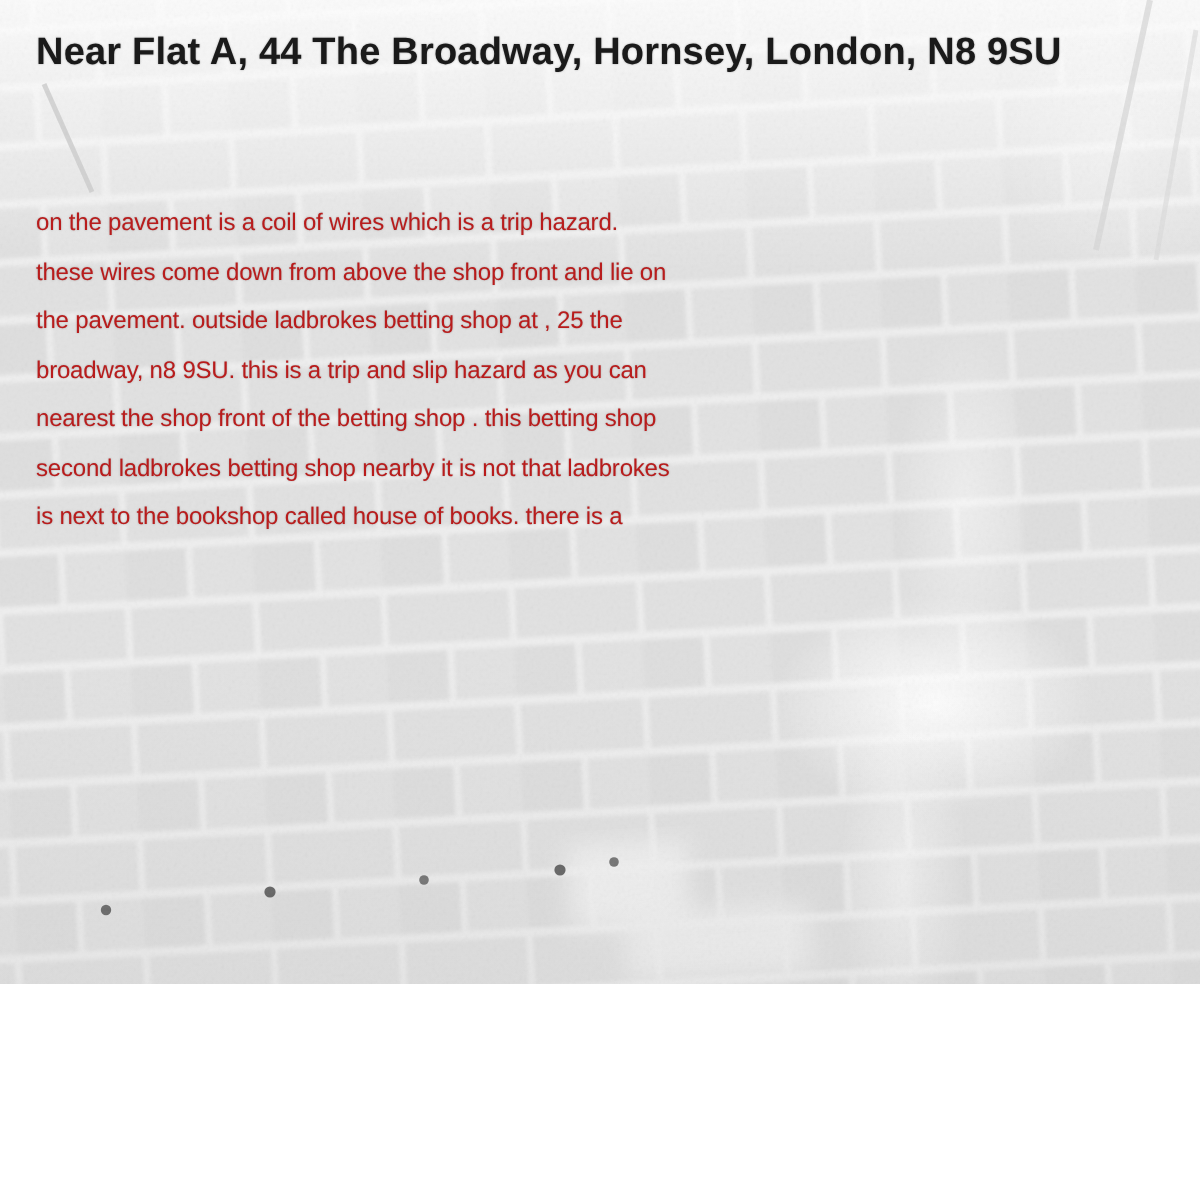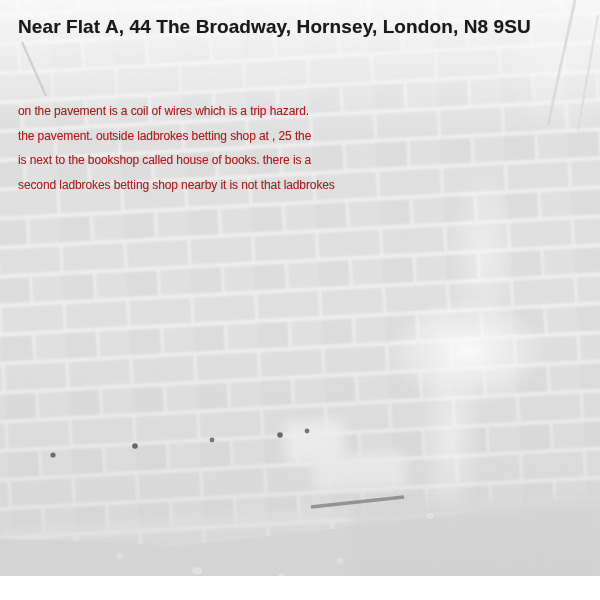--- a/index.html
+++ b/index.html
@@ -1,19 +1,19 @@
 <!DOCTYPE html>
 <html><head>
 <meta charset="utf-8">
 <style>
   html, body { margin: 0; padding: 0; }
   .stage {
     position: relative;
     width: 600px;
-    height: 576px;
+    height: 492px;
     overflow: hidden;
     background: #e3e3e3;
     font-family: "Liberation Sans", sans-serif;
   }
   .photo-bg {
     position: absolute;
     inset: 0;
     display: block;
   }
   .report-title {
@@ -125,18 +125,21 @@
     <ellipse cx="210" cy="584" rx="18" ry="8" fill="#cfcfcf" opacity="0.45"></ellipse>
 
     <rect width="600" height="600" fill="url(#bottomshade)"></rect>
     <rect width="600" height="600" filter="url(#grain)" opacity="0.07"></rect>
   </svg>
 
   <div class="report-title">Near Flat A, 44 The Broadway, Hornsey, London, N8 9SU</div>
 
   <div class="report-description">
     <div class="desc-line">on the pavement is a coil of wires which is a trip hazard.</div>
+    <div class="desc-line">these wires come down from above the shop front and lie on</div>
     <div class="desc-line">the pavement. outside ladbrokes betting shop at , 25 the</div>
+    <div class="desc-line">broadway, n8 9SU. this is a trip and slip hazard as you can</div>
+    <div class="desc-line">nearest the shop front of the betting shop . this betting shop</div>
+    <div class="desc-line">second ladbrokes betting shop nearby it is not that ladbrokes</div>
     <div class="desc-line">is next to the bookshop called house of books. there is a</div>
-    <div class="desc-line">second ladbrokes betting shop nearby it is not that ladbrokes</div>
   </div>
 
 </div>
 
 </body></html>

